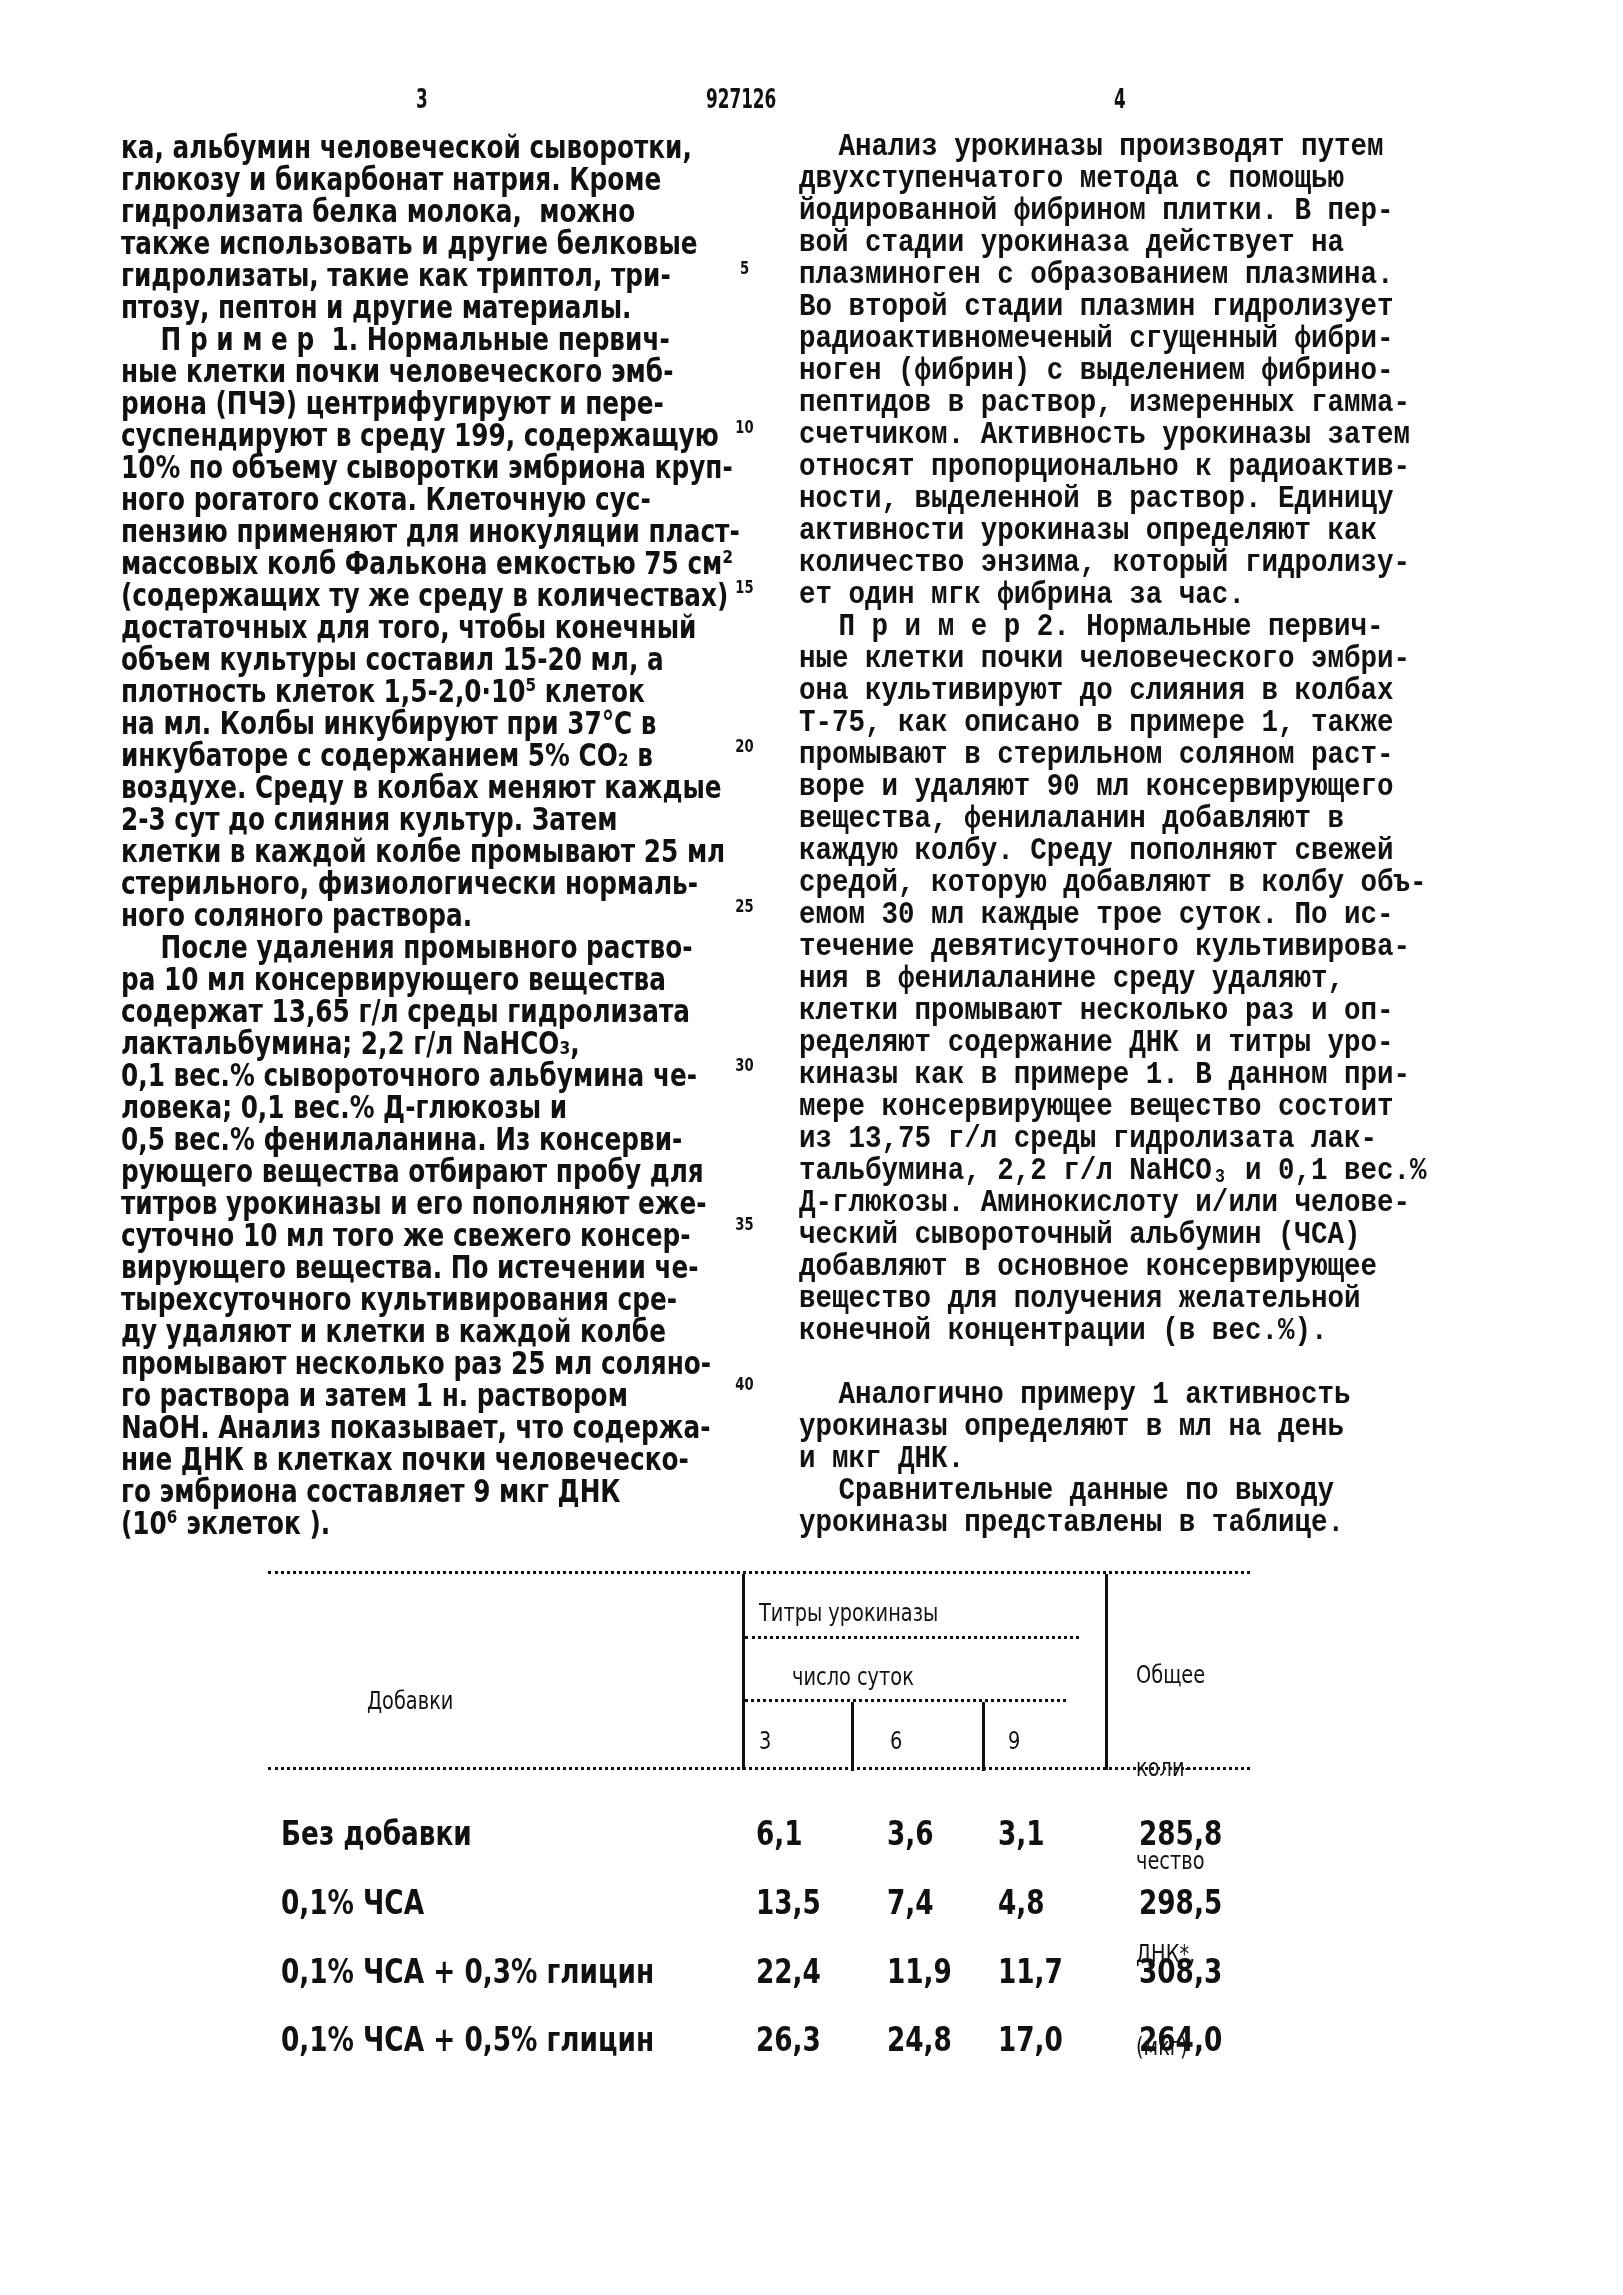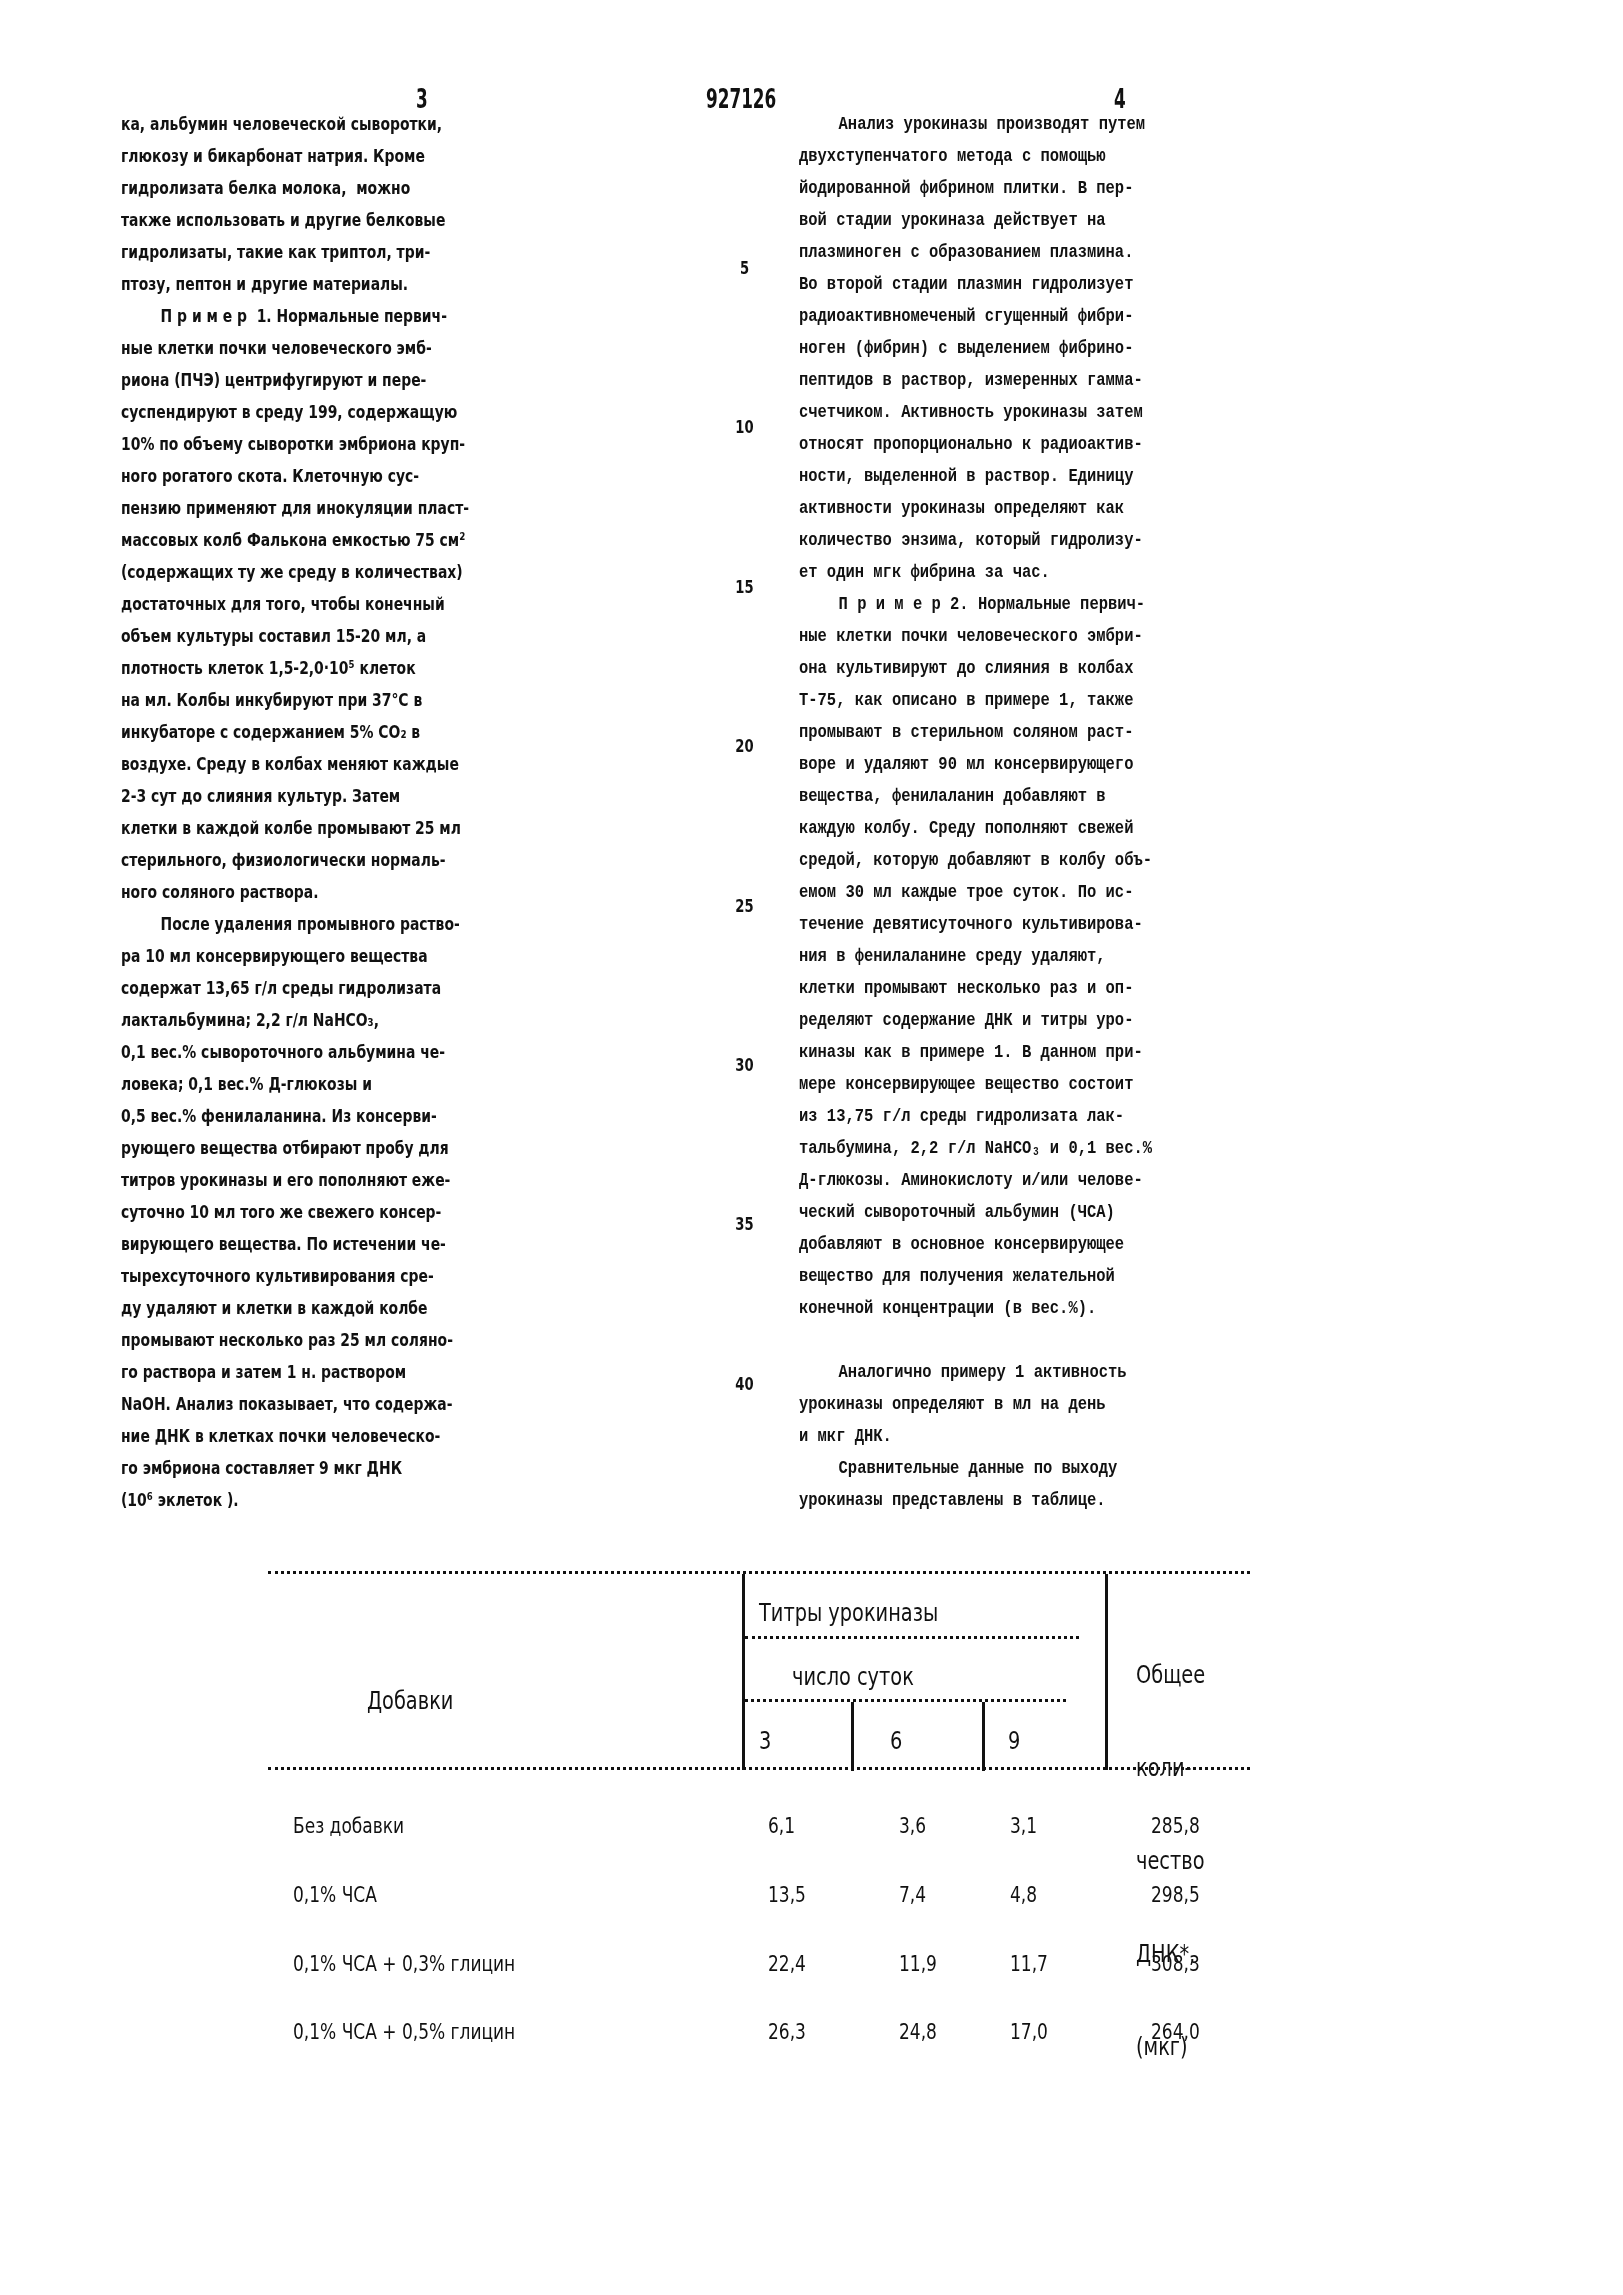--- a/index.html
+++ b/index.html
@@ -1,30 +1,30 @@
 <!DOCTYPE html>
 <html style="font-size:10.5px"><head>
 <meta charset="utf-8">
 <style>
   html, body { margin:0; padding:0; background:#ffffff; }
   body { width:1623px; height:2295px; position:relative; overflow:hidden;
          font-family:"DejaVu Sans Condensed","DejaVu Sans",sans-serif; color:#111; }
   .page { position:absolute; left:0; top:0; width:1623px; height:2295px; }
   .hdr { position:absolute; top:84px; font-size:26px; font-weight:bold; transform:scaleX(0.72); transform-origin:left top; }
-  .col { position:absolute; top:108px; font-size:18px; line-height:32px; font-weight:bold;
+  .col { position:absolute; top:131px; font-size:32px; line-height:32px; font-weight:bold;
          letter-spacing:0px; }
   .col .ln { white-space:pre; display:block; transform:scaleX(0.86); transform-origin:left center; height:32px; }
   .col .ln.ind { padding-left:46px; }
   .left { left:121px; width:609px; }
   .right { left:799px; width:661px;font-family:Liberation Mono, monospace; }
   .gutter { position:absolute; left:725px; width:39px; font-size:18.3px; font-weight:bold; text-align:center; transform:scaleX(0.8); }
   .dots { position:absolute; height:0; border-top:3.9px dotted #111; }
   .vline { position:absolute; width:2.6px; background:#111; }
   .th { position:absolute; font-size:25px; white-space:pre; transform:scaleX(0.86); transform-origin:left top; line-height:31px; }
-  .row { position:absolute; left:280px; width:982px; font-size:22px; font-weight:normal; height:33px; }
+  .row { position:absolute; left:268px; width:982px; font-size:34px; font-weight:bold; height:33px; }
   .row span { position:absolute; top:0; white-space:pre; transform:scaleX(0.86); transform-origin:left top; }
 </style>
 </head>
 <body>
 
 <div class="page">
 
   <div class="hdr" style="left:416px;">3</div>
   <div class="hdr" style="left:706px;">927126</div>
   <div class="hdr" style="left:1114px;">4</div>

